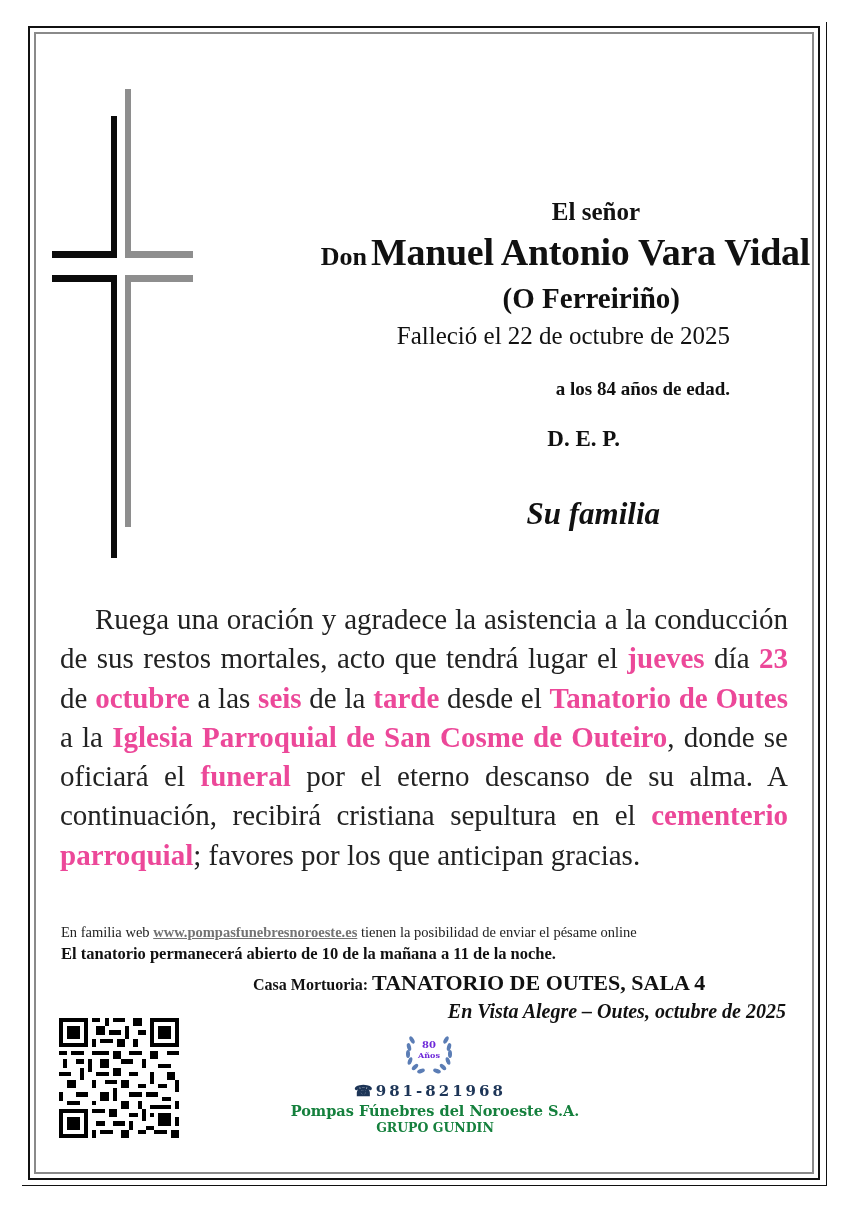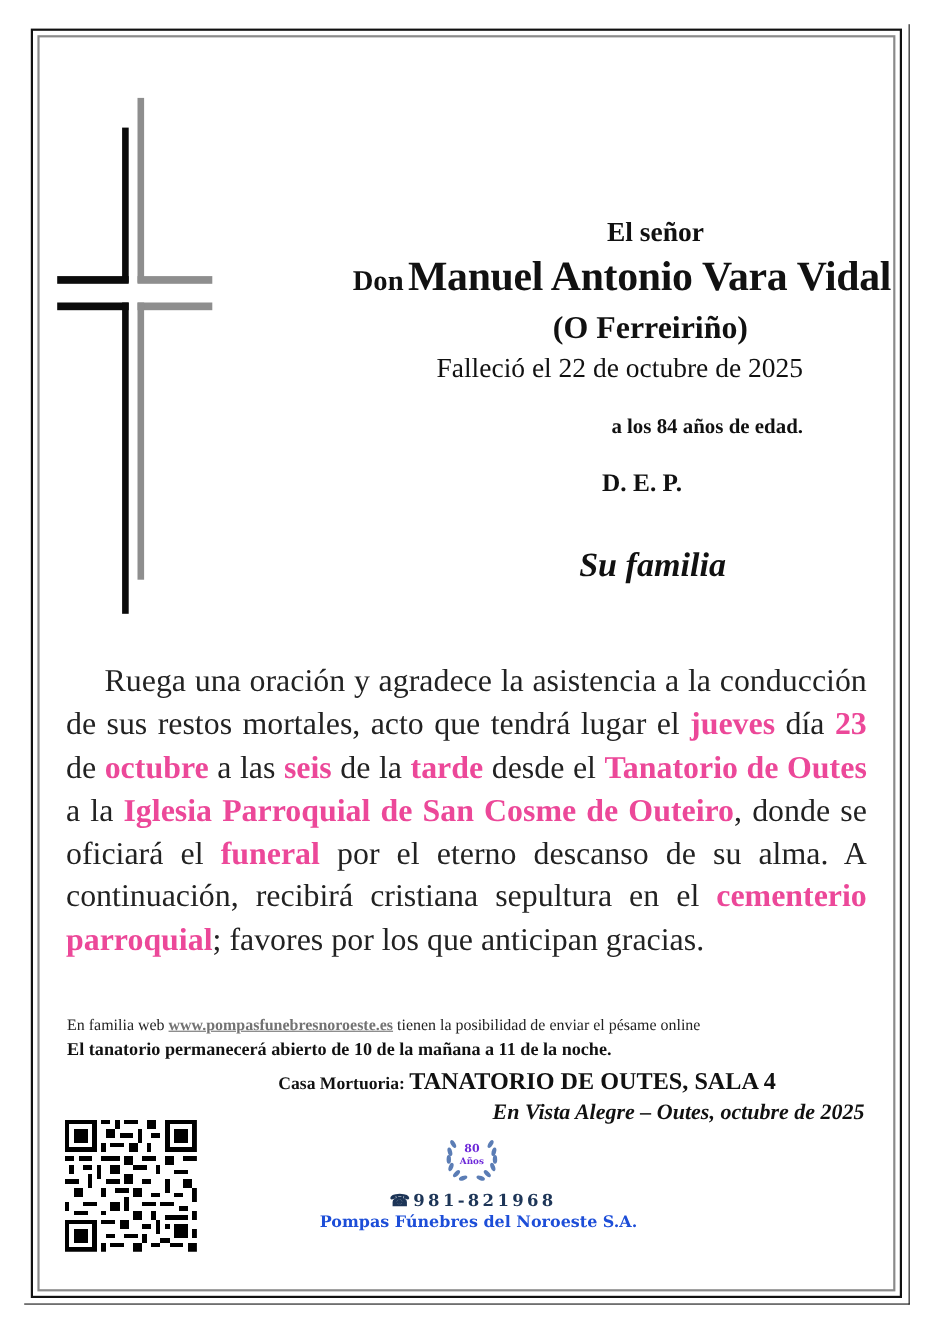--- a/index.html
+++ b/index.html
@@ -33,21 +33,21 @@
   .web-line a { color:#737373; text-decoration:underline; font-weight:bold; }
   .hours-line { position:absolute; left:61px; top:944px; width:740px; font-size:16.5px; font-weight:bold; white-space:nowrap; }
   .casa-line { position:absolute; left:253px; top:970px; width:540px; white-space:nowrap; font-weight:bold; }
   .casa-line .lbl { font-size:16px; }
   .casa-line .val { font-size:22px; }
   .place-line { position:absolute; left:300px; top:1000px; width:486px; text-align:right; font-size:20px; font-weight:bold; font-style:italic; white-space:nowrap; }
 
   .qr { position:absolute; left:59px; top:1018px; width:120px; height:120px; }
   .logo80 { position:absolute; left:402px; top:1030px; width:54px; height:46px; }
   .phone { position:absolute; left:340px; top:1082px; width:180px; text-align:center; font-family:"DejaVu Serif", serif; font-size:15px; font-weight:bold; letter-spacing:3px; color:#1d3557; white-space:nowrap; }
-  .company { position:absolute; left:250px; top:1102px; width:370px; text-align:center; font-family:"DejaVu Serif", serif; font-weight:bold; color:#1d4ed8; line-height:17px; white-space:nowrap; }
+  .company { position:absolute; left:250px; top:1102px; width:370px; text-align:center; font-family:"DejaVu Serif", serif; font-weight:bold; color:#15803d; line-height:17px; white-space:nowrap; }
   .company .c1 { font-size:14.5px; }
   .company .c2 { font-size:12.5px; }
   .company .c3 { font-size:12.5px; }
 </style>
 </head>
 <body>
 
 <div class="frame-outer"></div>
 <div class="frame-inner"></div>
 <div class="shadow-right"></div>
@@ -191,13 +191,14 @@
   </svg>
   <div style="position:absolute; left:0; top:10px; width:54px; text-align:center; font-family:'DejaVu Serif', serif; font-weight:bold; color:#6d28d9; line-height:10px;">
     <div style="font-size:10px;">80</div>
     <div style="font-size:8px;">Años</div>
   </div>
 </div>
 
 <div class="phone"><span>☎</span><span>981-821968</span></div>
 <div class="company">
   <div class="c1">Pompas Fúnebres del Noroeste S.A.</div>
+  <div class="c3">GRUPO GUNDIN</div>
 </div>
 
 </body></html>

